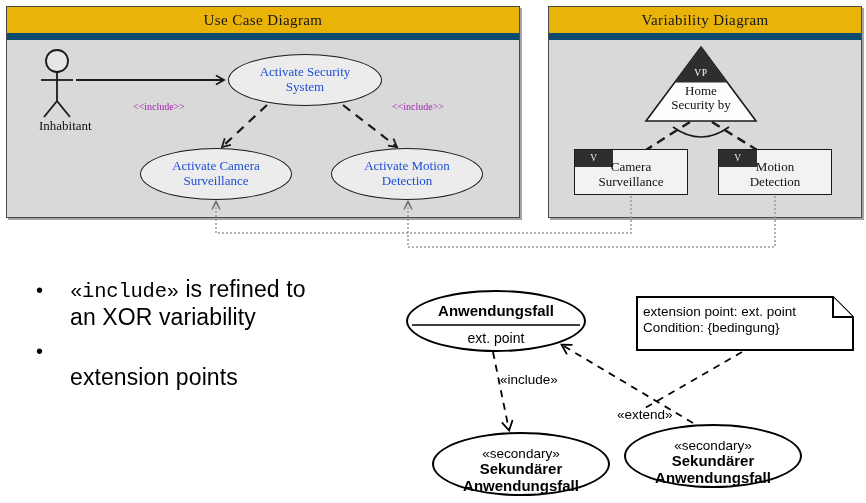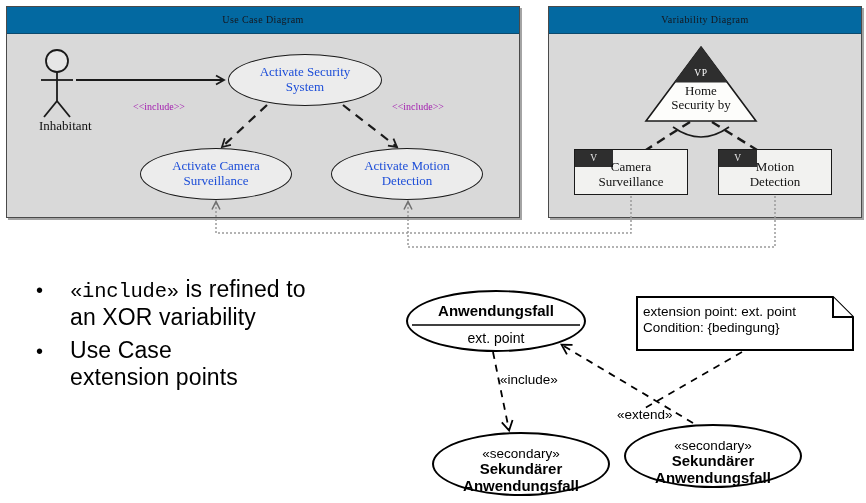--- a/index.html
+++ b/index.html
@@ -6,23 +6,23 @@
   body{width:866px;height:503px;position:relative;overflow:hidden;
        font-family:"Liberation Sans", sans-serif;}
 
   .layer{position:absolute;left:0;top:0;width:866px;height:503px;}
   svg.layer{pointer-events:none;}
 
   
   .panel{position:absolute;background:#d9d9d9;border:1px solid #4a4a4a;
          box-shadow:2px 2px 0 rgba(90,90,90,.55);}
   .panel-title{position:absolute;left:0;right:0;top:0;height:26px;
-         line-height:26px;text-align:center;border-bottom:1px solid #0c4a6e;
-         font-family:"Liberation Serif", serif;font-size:10px;color:#16161c;
-         letter-spacing:.4px;background:#0369a1;}
+         line-height:26px;text-align:center;border-bottom:7px solid #0c4a6e;
+         font-family:"Liberation Serif", serif;font-size:15px;color:#16161c;
+         letter-spacing:.4px;background:#eab308;}
 
   
   .uc{position:absolute;border:1.6px solid #1a1a1a;border-radius:50%;
       background:#ececec;display:flex;align-items:center;justify-content:center;
       text-align:center;font-family:"Liberation Serif", serif;font-size:13px;
       color:#1d4ed8;line-height:1.12;box-sizing:border-box;}
 
   
   .lbl{position:absolute;font-family:"Liberation Serif", serif;font-size:10px;
        color:#a21caf;white-space:nowrap;}
@@ -176,21 +176,21 @@
 </svg>
 
 <div class="bullets">
   <div class="bullet">
     <span class="dot">•</span>
     <span class="mono">«include»</span><span> is refined to</span><br>
     <span>an XOR variability</span>
   </div>
   <div class="bullet">
     <span class="dot">•</span>
-    <span>Use Case</span><br>
+    <br>
     <span>extension points</span>
   </div>
 </div>
 
 <div class="wc" style="left:406px;top:290px;width:180px;height:62px;"></div>
 <svg class="layer" aria-hidden="true">
   <line x1="412" y1="325" x2="580" y2="325" stroke="#000" stroke-width="1.6"></line>
 </svg>
 <div class="wc-top" style="left:406px;top:302px;width:180px;">Anwendungsfall</div>
 <div class="wc-bot" style="left:406px;top:330px;width:180px;">ext. point</div>

